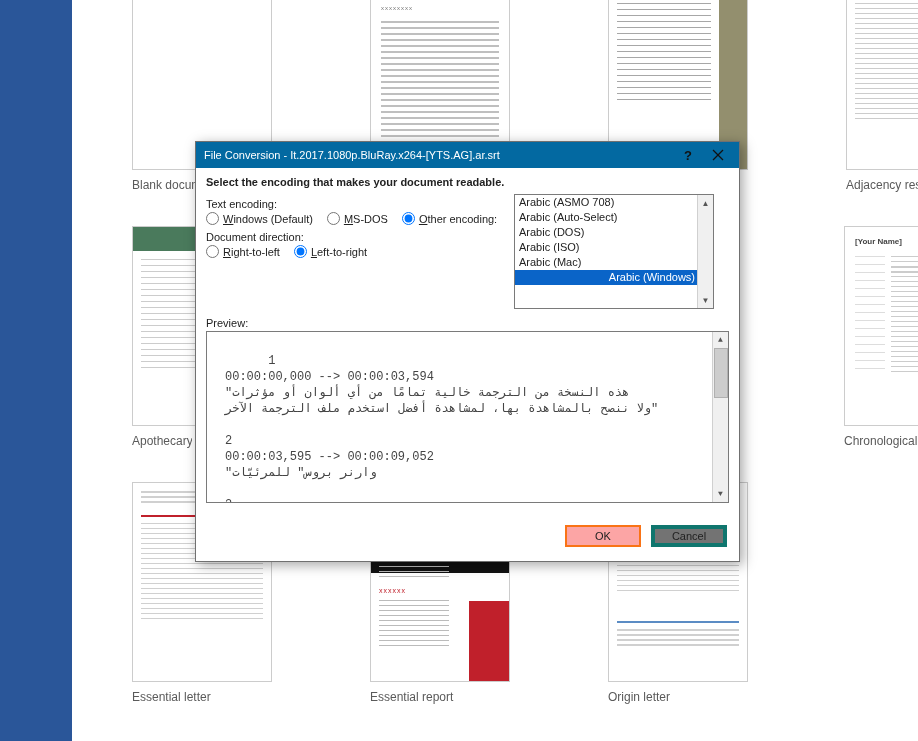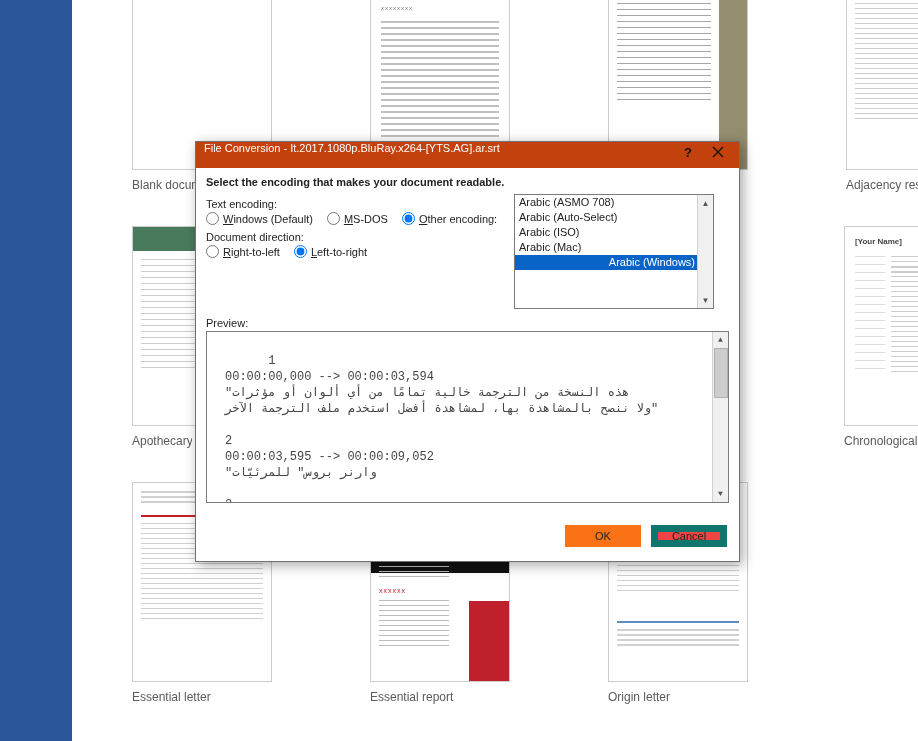--- a/index.html
+++ b/index.html
@@ -100,23 +100,24 @@
   left: 195px; top: 141px;
   width: 545px;
   background: #fff;
   border: 1px solid #707070;
   box-shadow: 3px 3px 12px rgba(0,0,0,0.35);
   font-size: 11px;
   color: #222;
 }
 .dialog-titlebar {
   height: 26px;
-  background: #c2410c;
+  background: #0369a1;
   color: #fff;
   display: flex;
+  align-items: center;
   padding: 0 6px 0 8px;
   font-size: 11px;
 }
 .dialog-title { flex: 1; }
 .dialog-titlebar .tb-btn {
   width: 30px; height: 20px;
   display: flex; align-items: center; justify-content: center;
   color: #111;
   cursor: pointer;
 }
@@ -177,27 +178,27 @@
 }
 .preview-box .scroll .arrow { width: 16px; height: 16px; display: flex; align-items: center; justify-content: center; font-size: 8px; color: #555; cursor: pointer; }
 .preview-box .scroll .thumb { width: 14px; height: 50px; background: #cdcdcd; border: 1px solid #b0b0b0; position: absolute; top: 16px; left: 1px; }
 
 .dialog-buttons {
   display: flex; justify-content: flex-end; gap: 10px;
   padding: 10px 12px 14px;
 }
 .btn {
   width: 76px; height: 22px;
-  border: 7px solid #0f766e;
-  background: #ef4444;
+  border: 4px solid #0f766e;
+  background: #737373;
   font-size: 11px;
   cursor: pointer;
   display: flex; align-items: center; justify-content: center;
 }
-.btn.primary { border: 2px solid #f97316; background: #f97316; }
+.btn.primary { border: 2px solid #f97316; background: #fca5a5; }
 
 </style>
 </head>
 <body>
 
 <div class="bg-sidebar"></div>
 
 <div class="templates-grid">
 
   <div class="template-row" style="margin-top:-36px;">
@@ -327,20 +328,21 @@
           <label class="radio">
             <input type="radio" name="dir" checked="" style="">
             <span><span class="underline">L</span>eft-to-right</span>
           </label>
         </div>
       </div>
 
       <div class="encoding-listbox" id="encoding-listbox" style="height:115px;">
         <div class="opt">Arabic (ASMO 708)</div>
           <div class="opt">Arabic (Auto-Select)</div>
+          <div class="opt">Arabic (DOS)</div>
           <div class="opt">Arabic (ISO)</div>
           <div class="opt">Arabic (Mac)</div>
           <div class="opt selected">Arabic (Windows)</div>
           <div class="list-scroll">
           <div class="arrow">▲</div>
           <div class="arrow">▼</div>
         </div>
       </div>
     </div>
 

